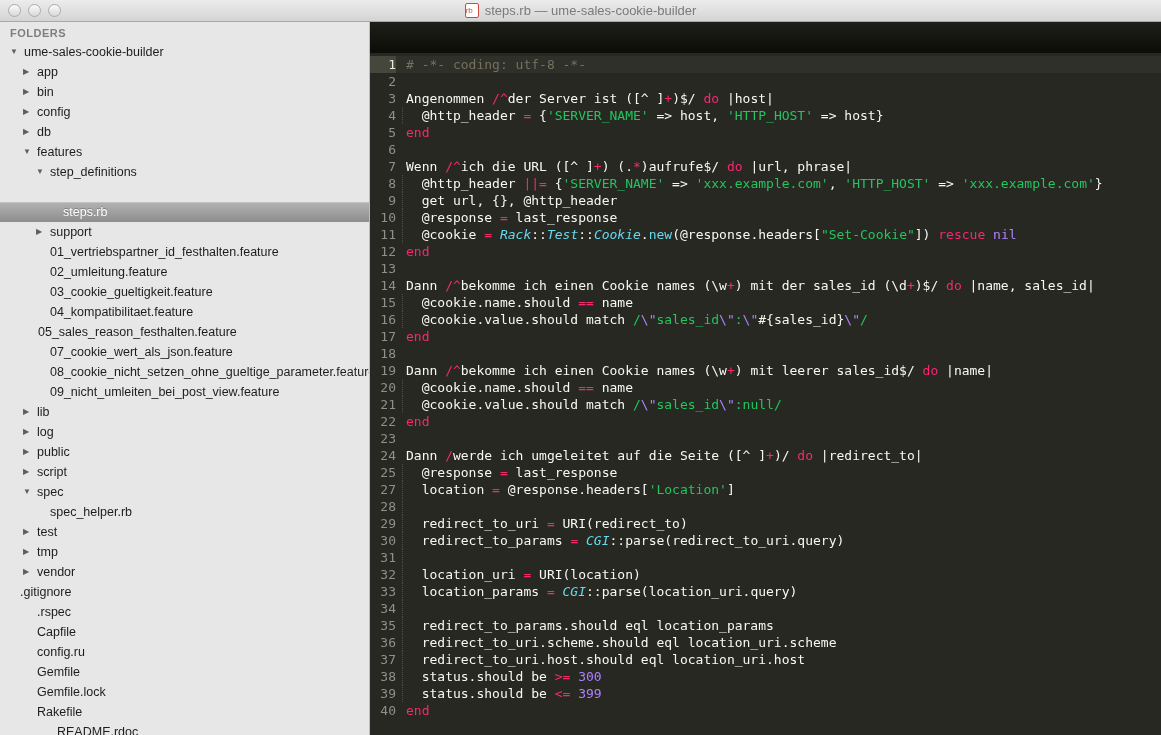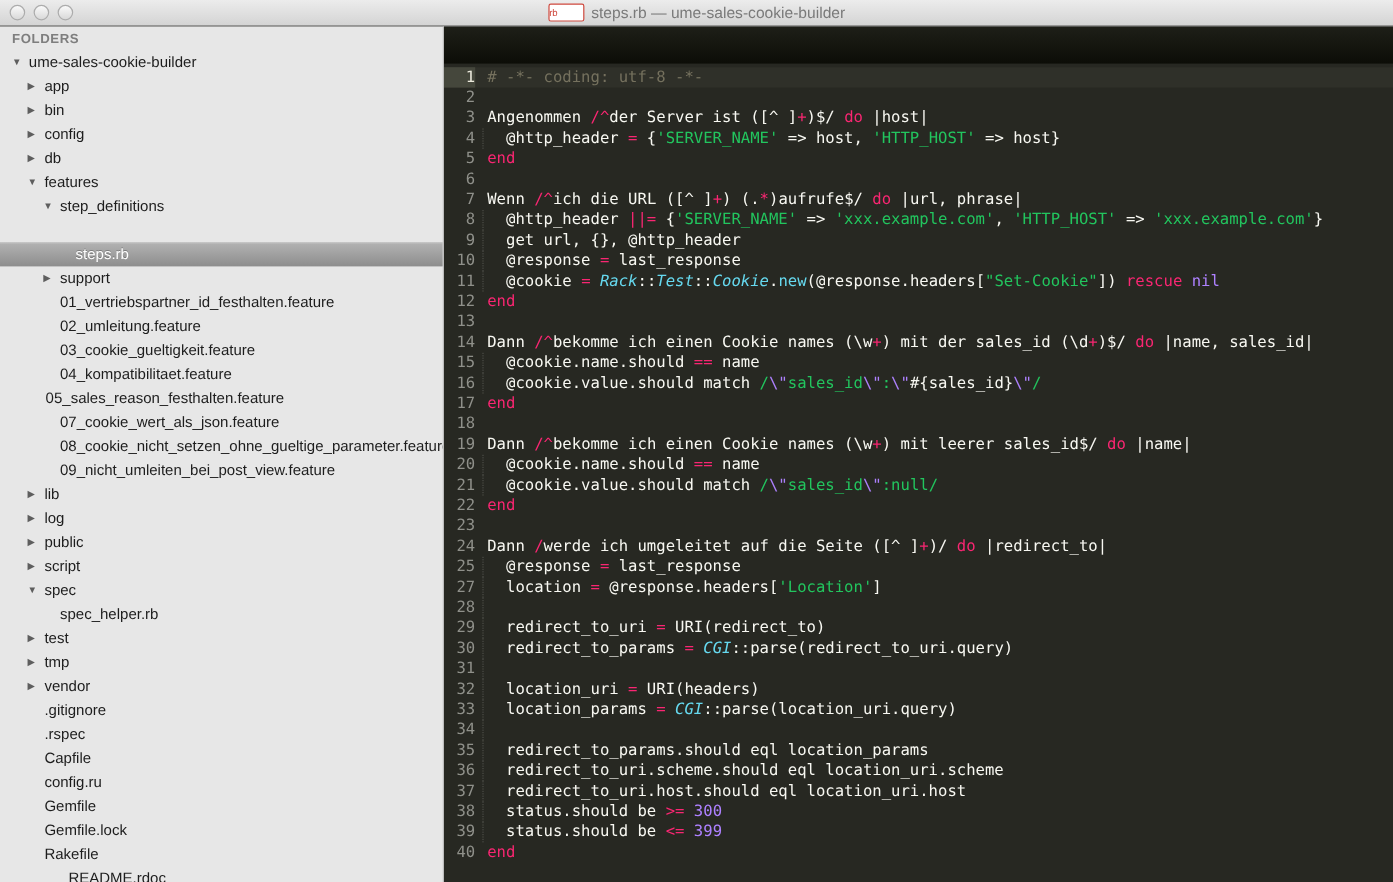--- a/index.html
+++ b/index.html
@@ -7,21 +7,21 @@
   body { font-family:"Liberation Sans", sans-serif; background:#272822; }
   .window { width:1161px; height:735px; display:flex; flex-direction:column; }
 
   
   .titlebar { height:22px; flex:0 0 22px; background:linear-gradient(#ececec,#d4d4d4);
     border-bottom:1px solid #a8a8a8; position:relative; display:flex; align-items:center; justify-content:center; }
   .traffic { position:absolute; left:8px; top:4px; display:flex; gap:7px; }
   .traffic span { width:13px; height:13px; border-radius:50%; border:1px solid #acacac;
     background:linear-gradient(#fafafa,#d9d9d9); display:inline-block; }
   .title-wrap { display:flex; align-items:center; gap:6px; }
-  .rbicon { width:30px; height:15px; border:1px solid #cf4a3f; border-radius:2px; background:#fff;
+  .rbicon { width:14px; height:15px; border:1px solid #cf4a3f; border-radius:2px; background:#fff;
     color:#cf4a3f; font-size:8px; font-weight:normal; line-height:13px; text-align:left; display:inline-block; }
   .wtitle { font-size:13px; color:#7a7a7a; }
 
   
   .main { flex:1; display:flex; min-height:0; }
 
   
   .sidebar { width:370px; flex:0 0 370px; background:#e7e7e7; border-right:1px solid #bdbdbd; overflow:hidden; }
   .sb-header { height:20px; line-height:22px; padding-left:10px; font-size:11px; font-weight:bold;
     color:#7e7e7e; letter-spacing:0.5px; }
@@ -168,21 +168,21 @@
             <span class="lbl">test</span>
           </div>
           <div class="tree-row" style="padding-left: 23px;">
             <span class="tri">▶</span>
             <span class="lbl">tmp</span>
           </div>
           <div class="tree-row" style="padding-left: 23px;">
             <span class="tri">▶</span>
             <span class="lbl">vendor</span>
           </div>
-          <div class="tree-row" style="padding-left: 23px;">
+          <div class="tree-row" style="padding-left: 6px;">
             <span class="tri"></span>
             <span class="lbl">.gitignore</span>
           </div>
           <div class="tree-row" style="padding-left: 23px;">
             <span class="tri"></span>
             <span class="lbl">.rspec</span>
           </div>
           <div class="tree-row" style="padding-left: 23px;">
             <span class="tri"></span>
             <span class="lbl">Capfile</span>
@@ -236,21 +236,21 @@
           <div class="line"><span class="ln">21</span><span class="lc ind"><span class="tk-w">  @cookie.value.should match </span><span class="tk-y">/</span><span class="tk-v">\"</span><span class="tk-y">sales_id</span><span class="tk-v">\"</span><span class="tk-y">:null/</span></span></div>
           <div class="line"><span class="ln">22</span><span class="lc"><span class="tk-p">end</span></span></div>
           <div class="line"><span class="ln">23</span><span class="lc"></span></div>
           <div class="line"><span class="ln">24</span><span class="lc"><span class="tk-w">Dann </span><span class="tk-p">/</span><span class="tk-w">werde ich umgeleitet auf die Seite ([^ ]</span><span class="tk-p">+</span><span class="tk-w">)/ </span><span class="tk-p">do</span><span class="tk-w"> |redirect_to|</span></span></div>
           <div class="line"><span class="ln">25</span><span class="lc ind"><span class="tk-w">  @response </span><span class="tk-p">=</span><span class="tk-w"> last_response</span></span></div>
           <div class="line"><span class="ln">27</span><span class="lc ind"><span class="tk-w">  location </span><span class="tk-p">=</span><span class="tk-w"> @response.headers[</span><span class="tk-y">'Location'</span><span class="tk-w">]</span></span></div>
           <div class="line"><span class="ln">28</span><span class="lc ind"></span></div>
           <div class="line"><span class="ln">29</span><span class="lc ind"><span class="tk-w">  redirect_to_uri </span><span class="tk-p">=</span><span class="tk-w"> URI(redirect_to)</span></span></div>
           <div class="line"><span class="ln">30</span><span class="lc ind"><span class="tk-w">  redirect_to_params </span><span class="tk-p">=</span><span class="tk-w"> </span><span class="tk-ci">CGI</span><span class="tk-w">::parse(redirect_to_uri.query)</span></span></div>
           <div class="line"><span class="ln">31</span><span class="lc ind"></span></div>
-          <div class="line"><span class="ln">32</span><span class="lc ind"><span class="tk-w">  location_uri </span><span class="tk-p">=</span><span class="tk-w"> URI(headers)</span></span></div>
+          <div class="line"><span class="ln">32</span><span class="lc ind"><span class="tk-w">  location_uri </span><span class="tk-p">=</span><span class="tk-w"> URI(location)</span></span></div>
           <div class="line"><span class="ln">33</span><span class="lc ind"><span class="tk-w">  location_params </span><span class="tk-p">=</span><span class="tk-w"> </span><span class="tk-ci">CGI</span><span class="tk-w">::parse(location_uri.query)</span></span></div>
           <div class="line"><span class="ln">34</span><span class="lc ind"></span></div>
           <div class="line"><span class="ln">35</span><span class="lc ind"><span class="tk-w">  redirect_to_params.should eql location_params</span></span></div>
           <div class="line"><span class="ln">36</span><span class="lc ind"><span class="tk-w">  redirect_to_uri.scheme.should eql location_uri.scheme</span></span></div>
           <div class="line"><span class="ln">37</span><span class="lc ind"><span class="tk-w">  redirect_to_uri.host.should eql location_uri.host</span></span></div>
           <div class="line"><span class="ln">38</span><span class="lc ind"><span class="tk-w">  status.should be </span><span class="tk-p">&gt;=</span><span class="tk-w"> </span><span class="tk-v">300</span></span></div>
           <div class="line"><span class="ln">39</span><span class="lc ind"><span class="tk-w">  status.should be </span><span class="tk-p">&lt;=</span><span class="tk-w"> </span><span class="tk-v">399</span></span></div>
           <div class="line"><span class="ln">40</span><span class="lc"><span class="tk-p">end</span></span></div>
         </div>
     </div>

